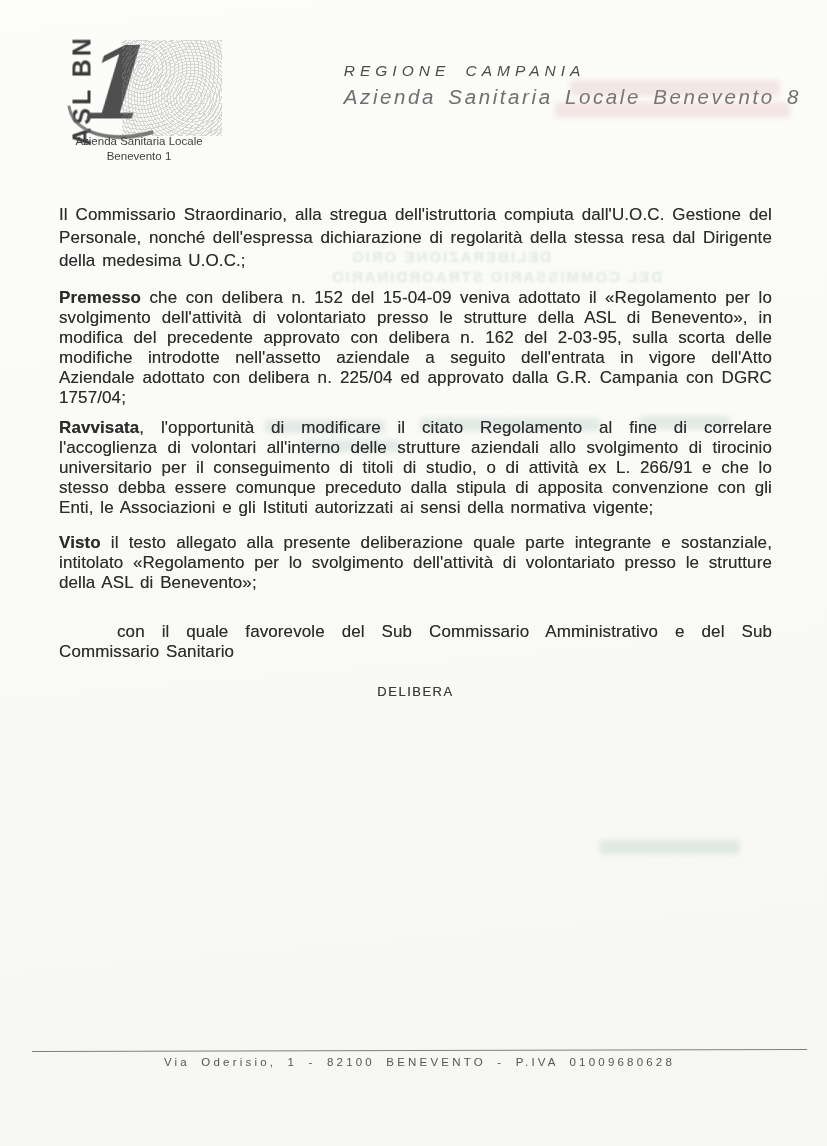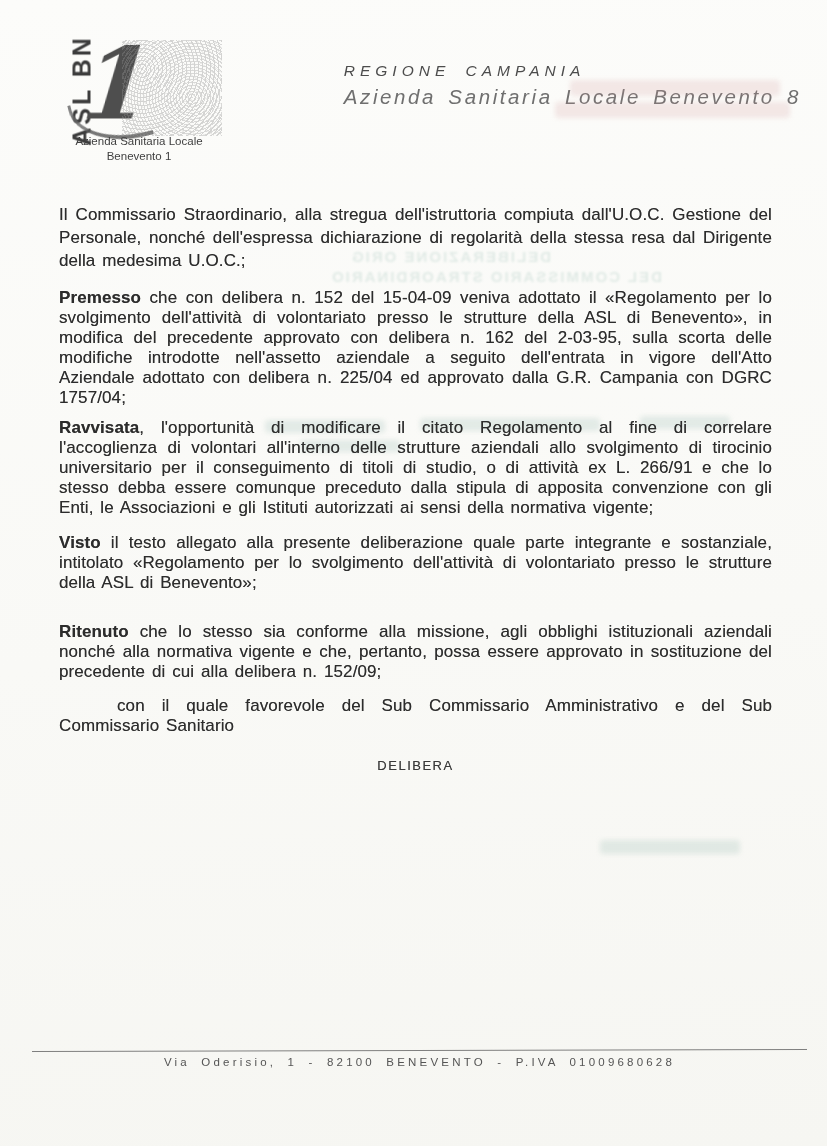--- a/index.html
+++ b/index.html
@@ -219,21 +219,20 @@
   <div class="content">
 
     <p class="p-tight"><span class="lead"></span><span>Il Commissario Straordinario, alla stregua dell'istruttoria compiuta dall'U.O.C. Gestione del Personale, nonché dell'espressa dichiarazione di regolarità della stessa resa dal Dirigente della medesima U.O.C.;</span></p>
 
     <p class="p-loose mb10"><span class="lead">Premesso</span><span> che con delibera n. 152 del 15-04-09 veniva adottato il «Regolamento per lo svolgimento dell'attività di volontariato presso le strutture della ASL di Benevento», in modifica del precedente approvato con delibera n. 162 del 2-03-95, sulla scorta delle modifiche introdotte nell'assetto aziendale a seguito dell'entrata in vigore dell'Atto Aziendale adottato con delibera n. 225/04 ed approvato dalla G.R. Campania con DGRC 1757/04;</span></p>
 
     <p class="p-loose mb15"><span class="lead">Ravvisata</span><span>, l'opportunità di modificare il citato Regolamento al fine di correlare l'accoglienza di volontari all'interno delle strutture aziendali allo svolgimento di tirocinio universitario per il conseguimento di titoli di studio, o di attività ex L. 266/91 e che lo stesso debba essere comunque preceduto dalla stipula di apposita convenzione con gli Enti, le Associazioni e gli Istituti autorizzati ai sensi della normativa vigente;</span></p>
 
     <p class="p-loose mb29"><span class="lead">Visto</span><span> il testo allegato alla presente deliberazione quale parte integrante e sostanziale, intitolato «Regolamento per lo svolgimento dell'attività di volontariato presso le strutture della ASL di Benevento»;</span></p>
 
-    <p class="p-loose mb14"><span class="lead">Ritenuto</span><span> che lo stesso sia conforme alla missione, agli obblighi istituzionali aziendali nonché alla normativa vigente e che, pertanto, possa essere approvato in sostituzione del precedente di cui alla delibera n. 152/09;</span></p>
 
     <p class="p-loose indent"><span class="lead"></span><span>con il quale favorevole del Sub Commissario Amministrativo e del Sub Commissario Sanitario</span></p>
 
     <div class="delibera">DELIBERA</div>
   </div>
 
   <div class="footer">
     <div class="footer-line"></div>
     <div class="footer-text">Via Oderisio, 1 - 82100 BENEVENTO - P.IVA 01009680628</div>
   </div>

